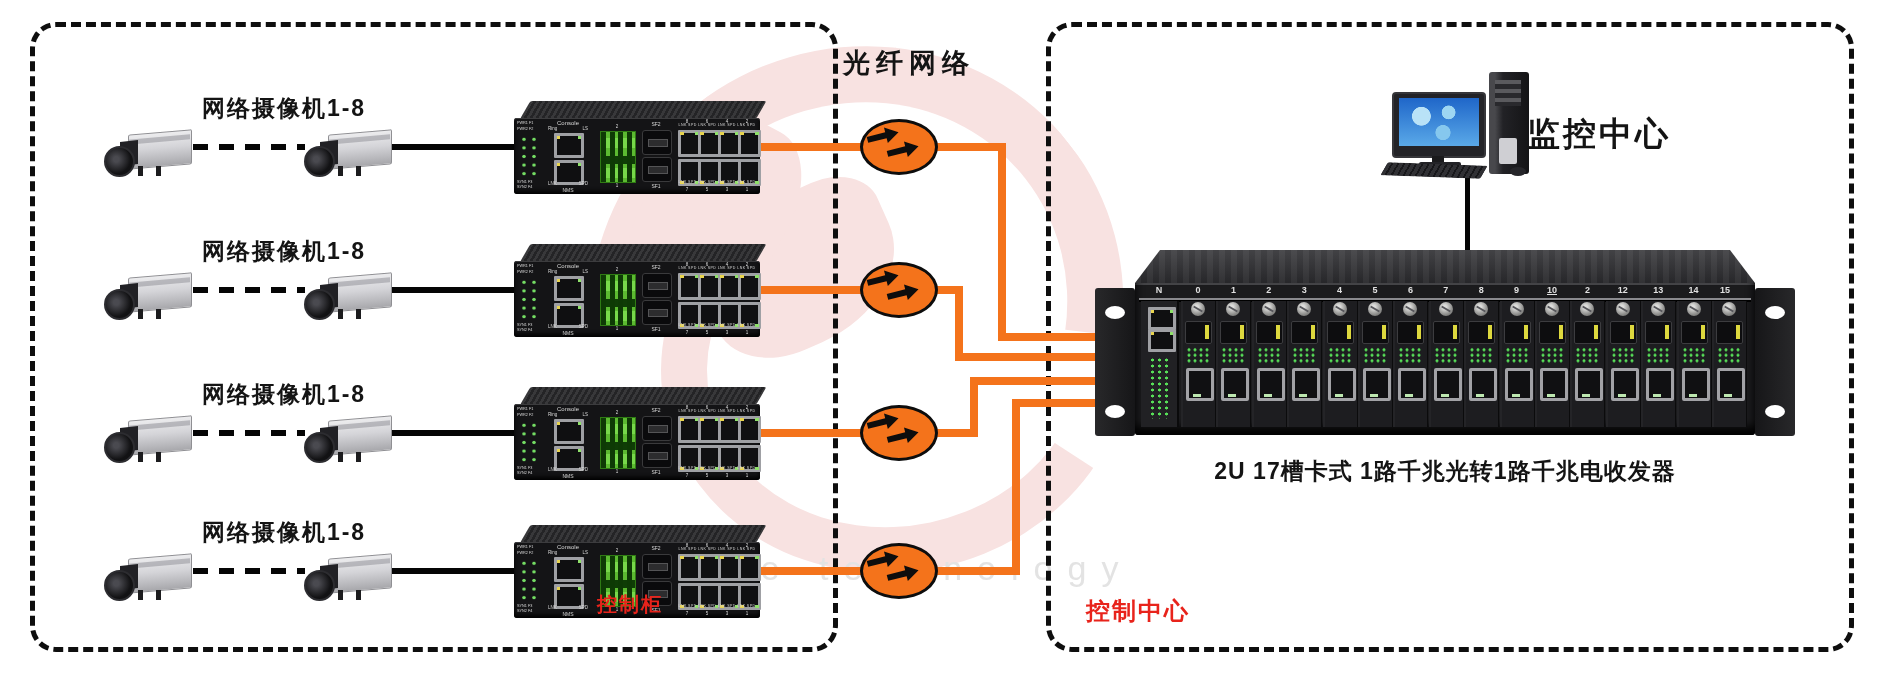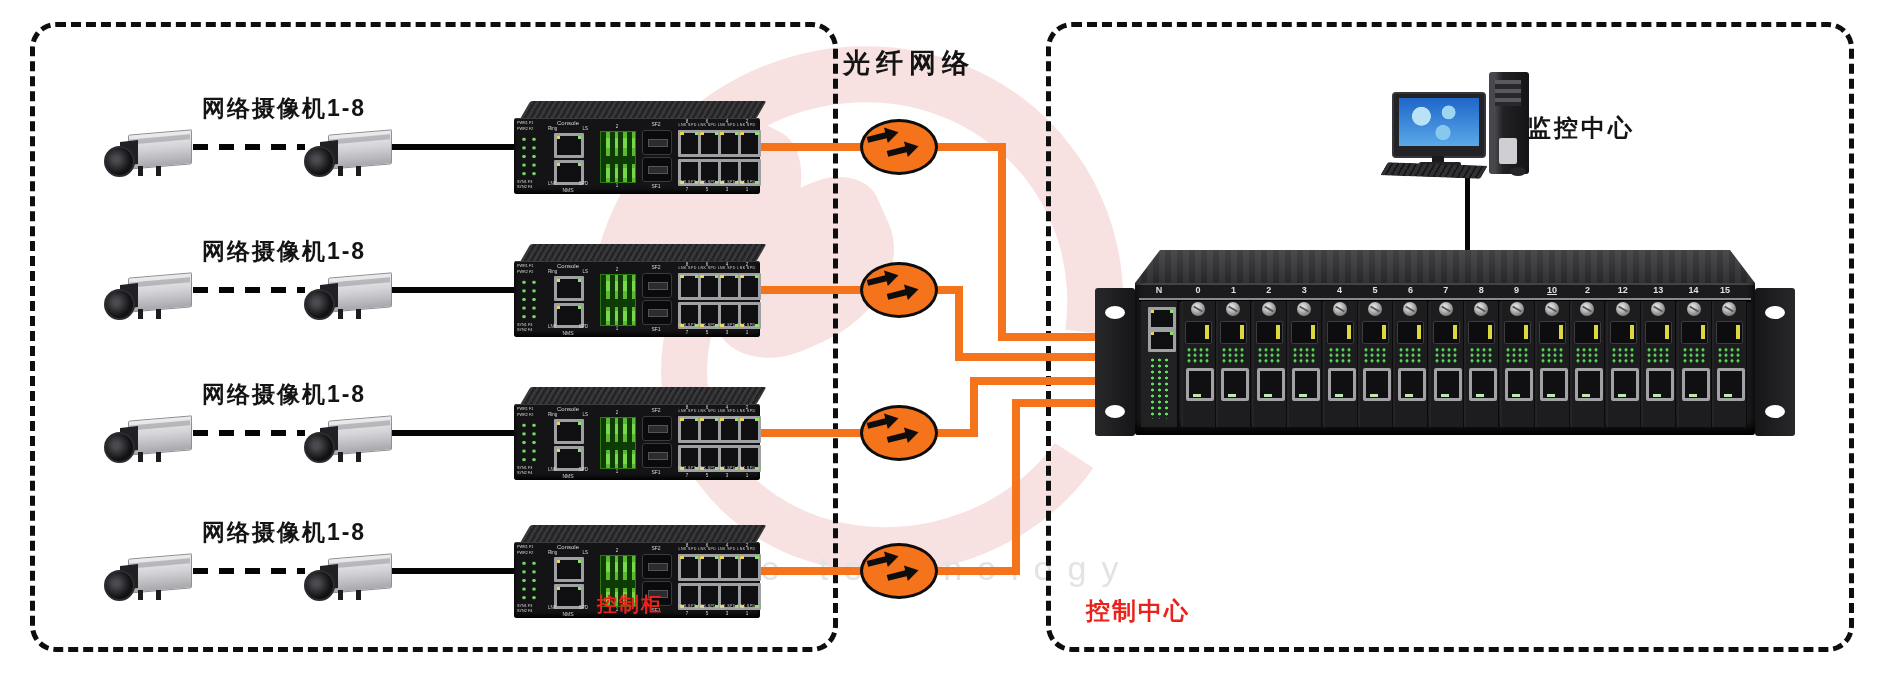--- a/index.html
+++ b/index.html
@@ -22,21 +22,21 @@
   .wm-en{left:642px;top:549px;font-size:34px;color:#e3e3e3;letter-spacing:15px;white-space:nowrap;}
   
   .zone{position:absolute;border:5px dashed #0e0e0e;border-radius:26px;z-index:2;}
   #left-box{left:30px;top:22px;width:798px;height:620px;}
   #right-box{left:1046px;top:22px;width:798px;height:620px;}
   
   .lbl{position:absolute;z-index:6;color:#141414;font-weight:600;white-space:nowrap;}
   .red{color:var(--red);}
   #switch-title{left:455px;top:54px;width:345px;text-align:center;font-size:25px;letter-spacing:1px;}
   #fiber-label{left:843px;top:45px;font-size:27px;letter-spacing:6px;}
-  #monitor-label{left:1527px;top:112px;font-size:24px;letter-spacing:3px;}
+  #monitor-label{left:1527px;top:112px;font-size:33px;letter-spacing:3px;}
   #chassis-label{left:1145px;top:456px;width:600px;text-align:center;font-size:23px;letter-spacing:1px;}
   #cabinet-label{left:597px;top:591px;font-size:20px;letter-spacing:2px;}
   #center-label{left:1086px;top:595px;font-size:24px;letter-spacing:2px;}
   .cam-label{top:calc(var(--y) - 54px);left:172px;width:224px;text-align:center;font-size:23px;letter-spacing:2px;}
   
   .seg{position:absolute;background:var(--orange);z-index:3;}
   .dashlink{position:absolute;left:193px;top:calc(var(--y) - 3px);width:112px;height:6px;z-index:3;
             background:repeating-linear-gradient(90deg,#050505 0 15px,transparent 15px 26px);}
   .solidlink{position:absolute;left:388px;top:calc(var(--y) - 3px);width:130px;height:6px;background:#050505;z-index:3;}
   .o1{left:752px;top:calc(var(--y) - 4px);width:116px;height:8px;}
@@ -170,20 +170,21 @@
   <div class="wm wm-ring2"></div>
   <div class="wm wm-petal1"></div>
   <div class="wm wm-petal2"></div>
   <div class="wm wm-en">uture technology</div>
 
   <div class="zone" id="left-box"></div>
   <div class="zone" id="right-box"></div>
 
   <div class="lbl" id="fiber-label">光纤网络</div>
   <div class="lbl" id="monitor-label">监控中心</div>
+  <div class="lbl" id="chassis-label">2U 17槽卡式 1路千兆光转1路千兆电收发器</div>
   <div class="lbl red" id="cabinet-label">控制柜</div>
   <div class="lbl red" id="center-label">控制中心</div>
 
   <div id="pc">
     <div class="pc-tower"></div>
     <div class="pc-mon">
         <div class="pc-scr"></div>
       </div>
     <div class="pc-neck"></div>
     <div class="pc-base"></div>

